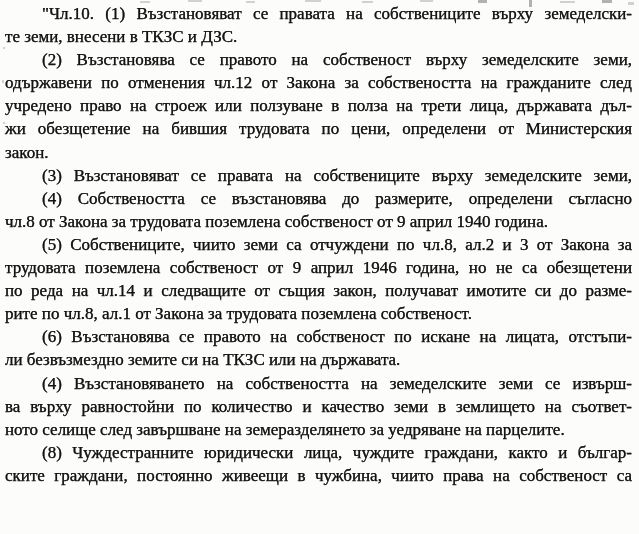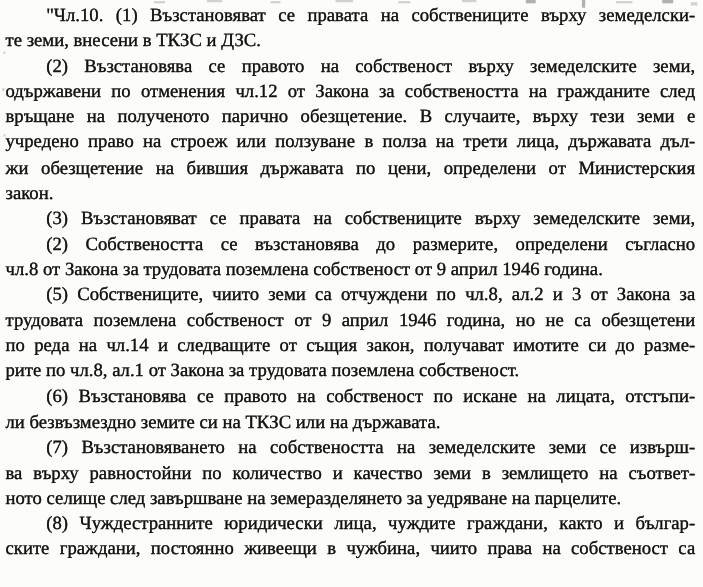--- a/index.html
+++ b/index.html
@@ -72,49 +72,48 @@
   <div class="textblock">
 
     <div class="para">
       <div class="line first">"Чл.10. (1) Възстановяват се правата на собствениците върху земеделски-</div>
       <div class="line end">те земи, внесени в ТКЗС и ДЗС.</div>
     </div>
 
     <div class="para">
       <div class="line first">(2) Възстановява се правото на собственост върху земеделските земи,</div>
       <div class="line">одържавени по отменения чл.12 от Закона за собствеността на гражданите след</div>
-      <div class="line">връщане на полученото парично обезщетение. В случаите, върху тези земи е</div>
       <div class="line">учредено право на строеж или ползуване в полза на трети лица, държавата дъл-</div>
-      <div class="line">жи обезщетение на бившия държавата по цени, определени от Министерския</div>
+      <div class="line">жи обезщетение на бившия трудовата по цени, определени от Министерския</div>
       <div class="line end">закон.</div>
     </div>
 
     <div class="para">
       <div class="line first">(3) Възстановяват се правата на собствениците върху земеделските земи,</div>
     </div>
 
     <div class="para">
-      <div class="line first">(2) Собствеността се възстановява до размерите, определени съгласно</div>
-      <div class="line end">чл.8 от Закона за трудовата поземлена собственост от 9 април 1946 година.</div>
+      <div class="line first">(4) Собствеността се възстановява до размерите, определени съгласно</div>
+      <div class="line end">чл.8 от Закона за трудовата поземлена собственост от 9 април 1940 година.</div>
     </div>
 
     <div class="para">
       <div class="line first">(5) Собствениците, чиито земи са отчуждени по чл.8, ал.2 и 3 от Закона за</div>
       <div class="line">трудовата поземлена собственост от 9 април 1946 година, но не са обезщетени</div>
       <div class="line">по реда на чл.14 и следващите от същия закон, получават имотите си до разме-</div>
       <div class="line end">рите по чл.8, ал.1 от Закона за трудовата поземлена собственост.</div>
     </div>
 
     <div class="para">
       <div class="line first">(6) Възстановява се правото на собственост по искане на лицата, отстъпи-</div>
       <div class="line end">ли безвъзмездно земите си на ТКЗС или на държавата.</div>
     </div>
 
     <div class="para">
-      <div class="line first">(7) Възстановяването на собствеността на земеделските земи се извърш-</div>
+      <div class="line first">(4) Възстановяването на собствеността на земеделските земи се извърш-</div>
       <div class="line">ва върху равностойни по количество и качество земи в землището на съответ-</div>
       <div class="line end">ното селище след завършване на земеразделянето за уедряване на парцелите.</div>
     </div>
 
     <div class="para">
       <div class="line first">(8) Чуждестранните юридически лица, чуждите граждани, както и българ-</div>
       <div class="line">ските граждани, постоянно живеещи в чужбина, чиито права на собственост са</div>
     </div>
 
   </div>

